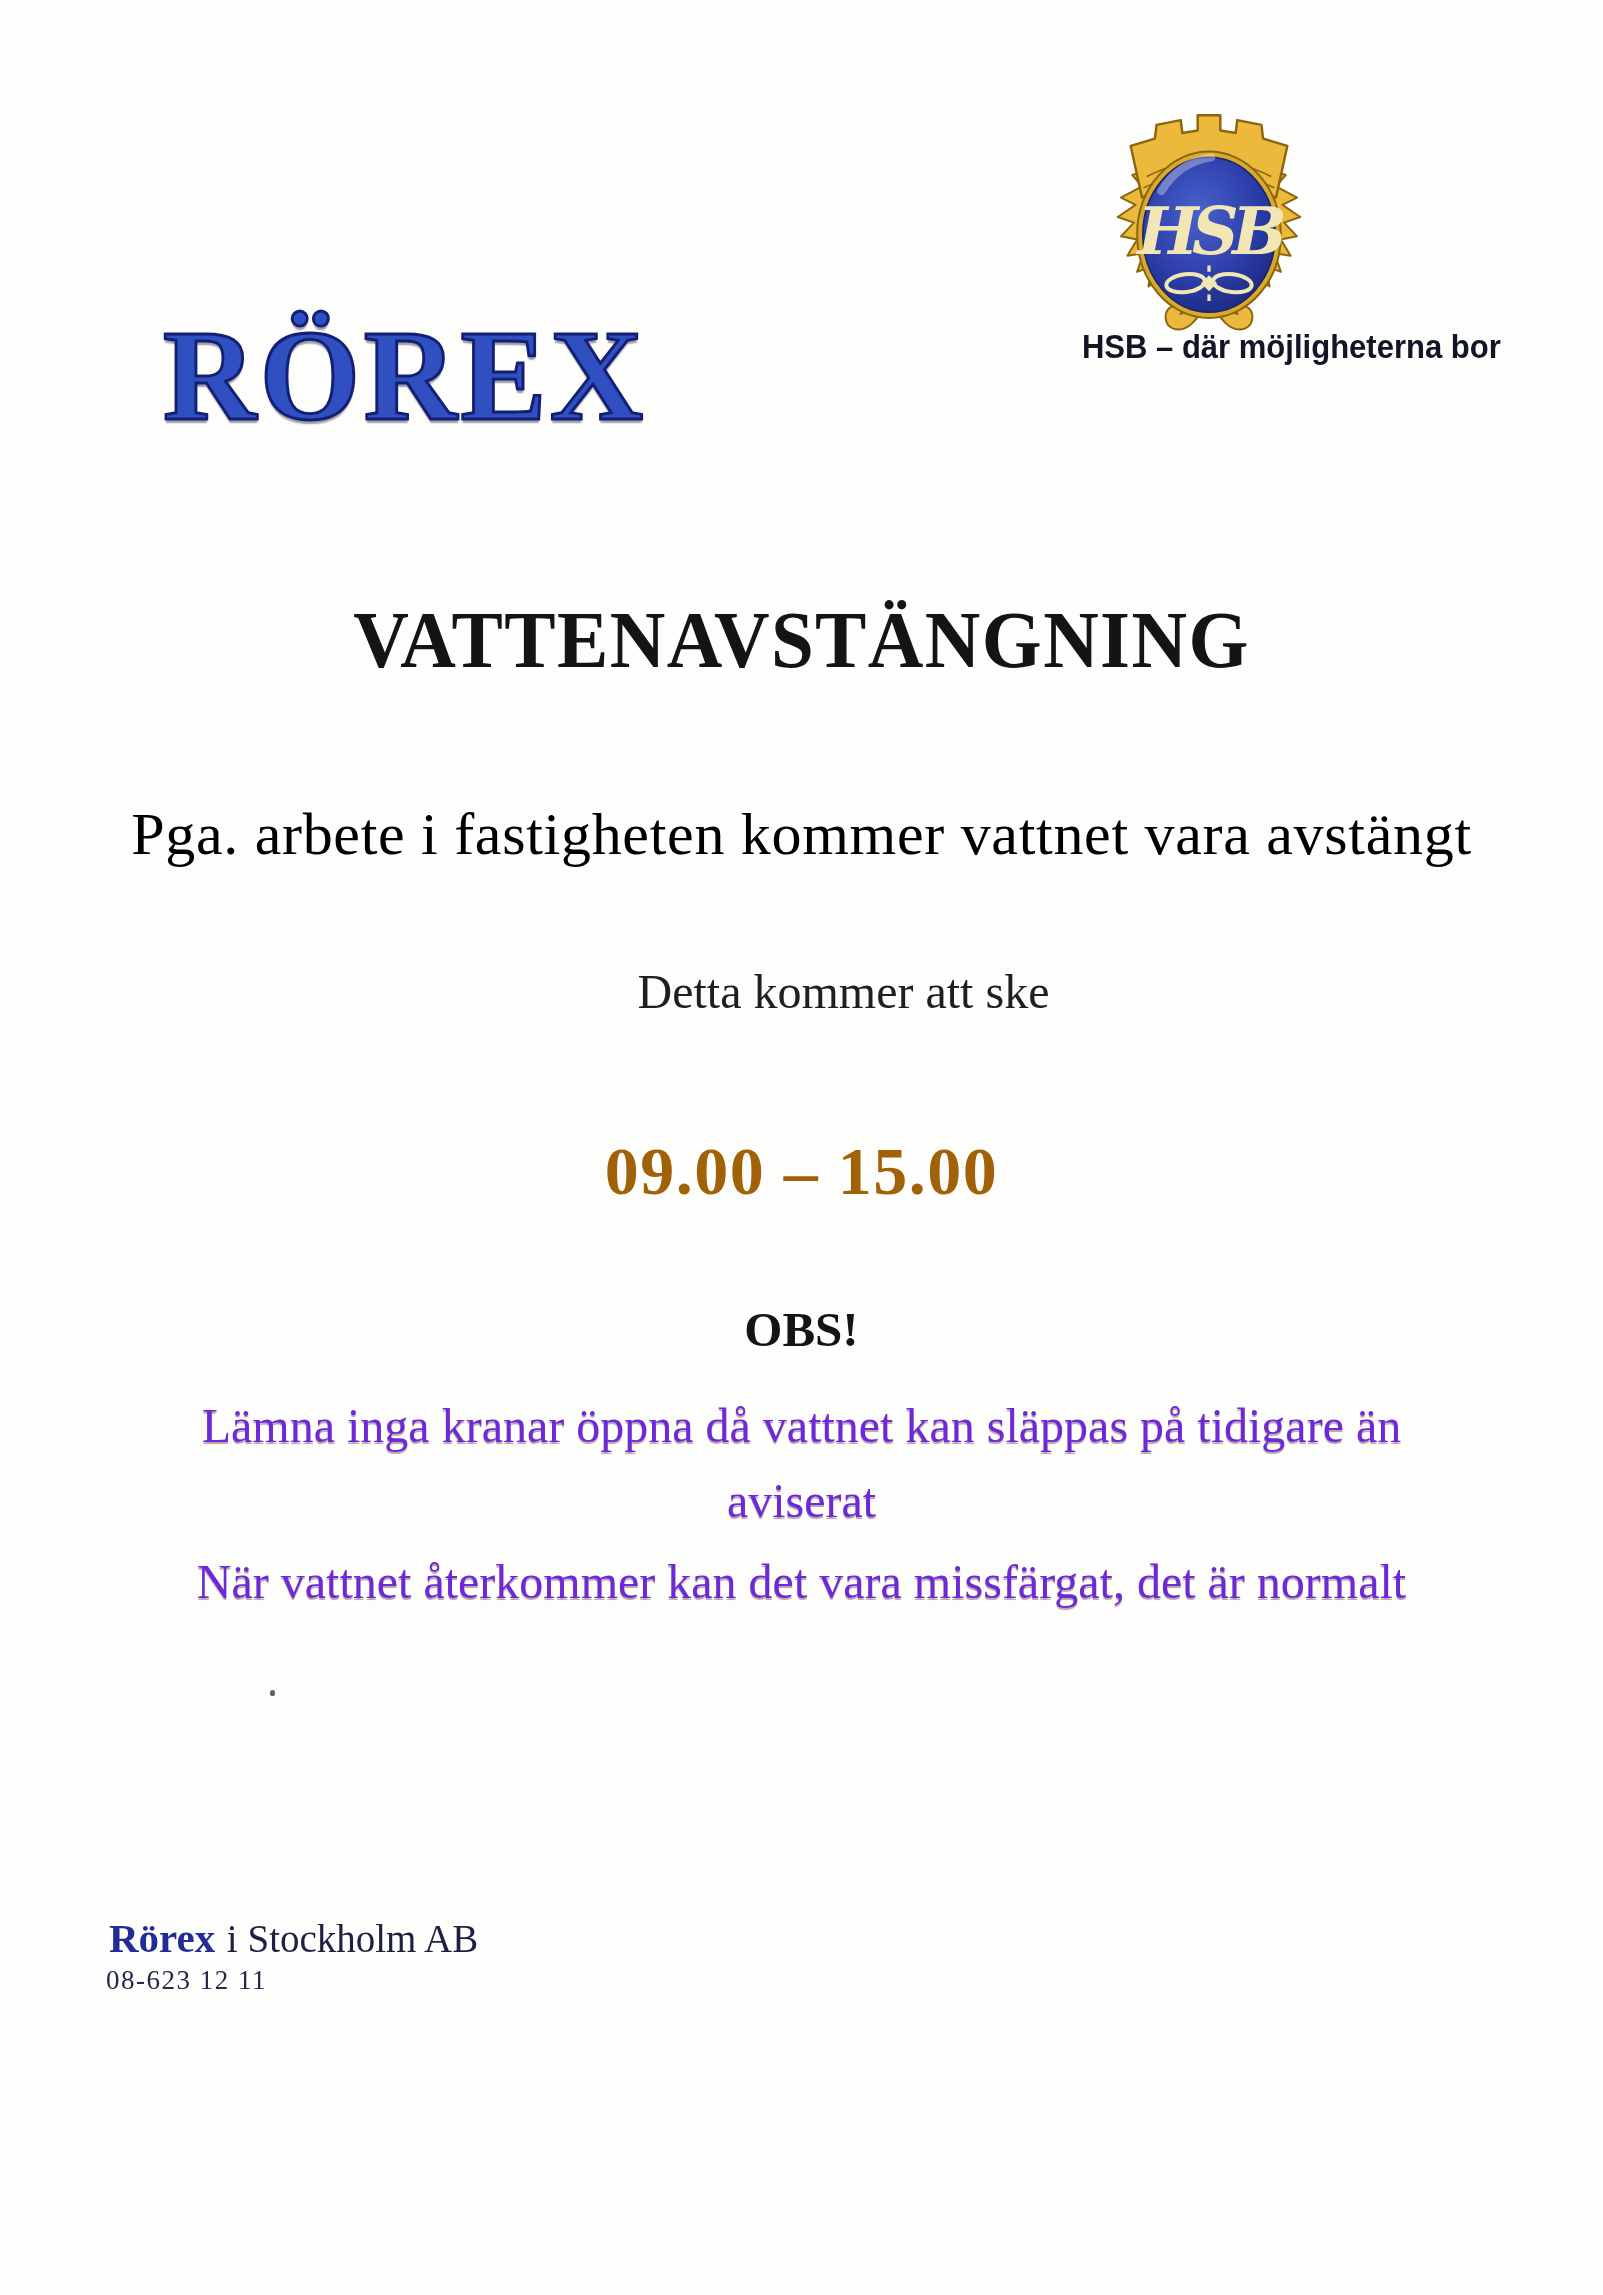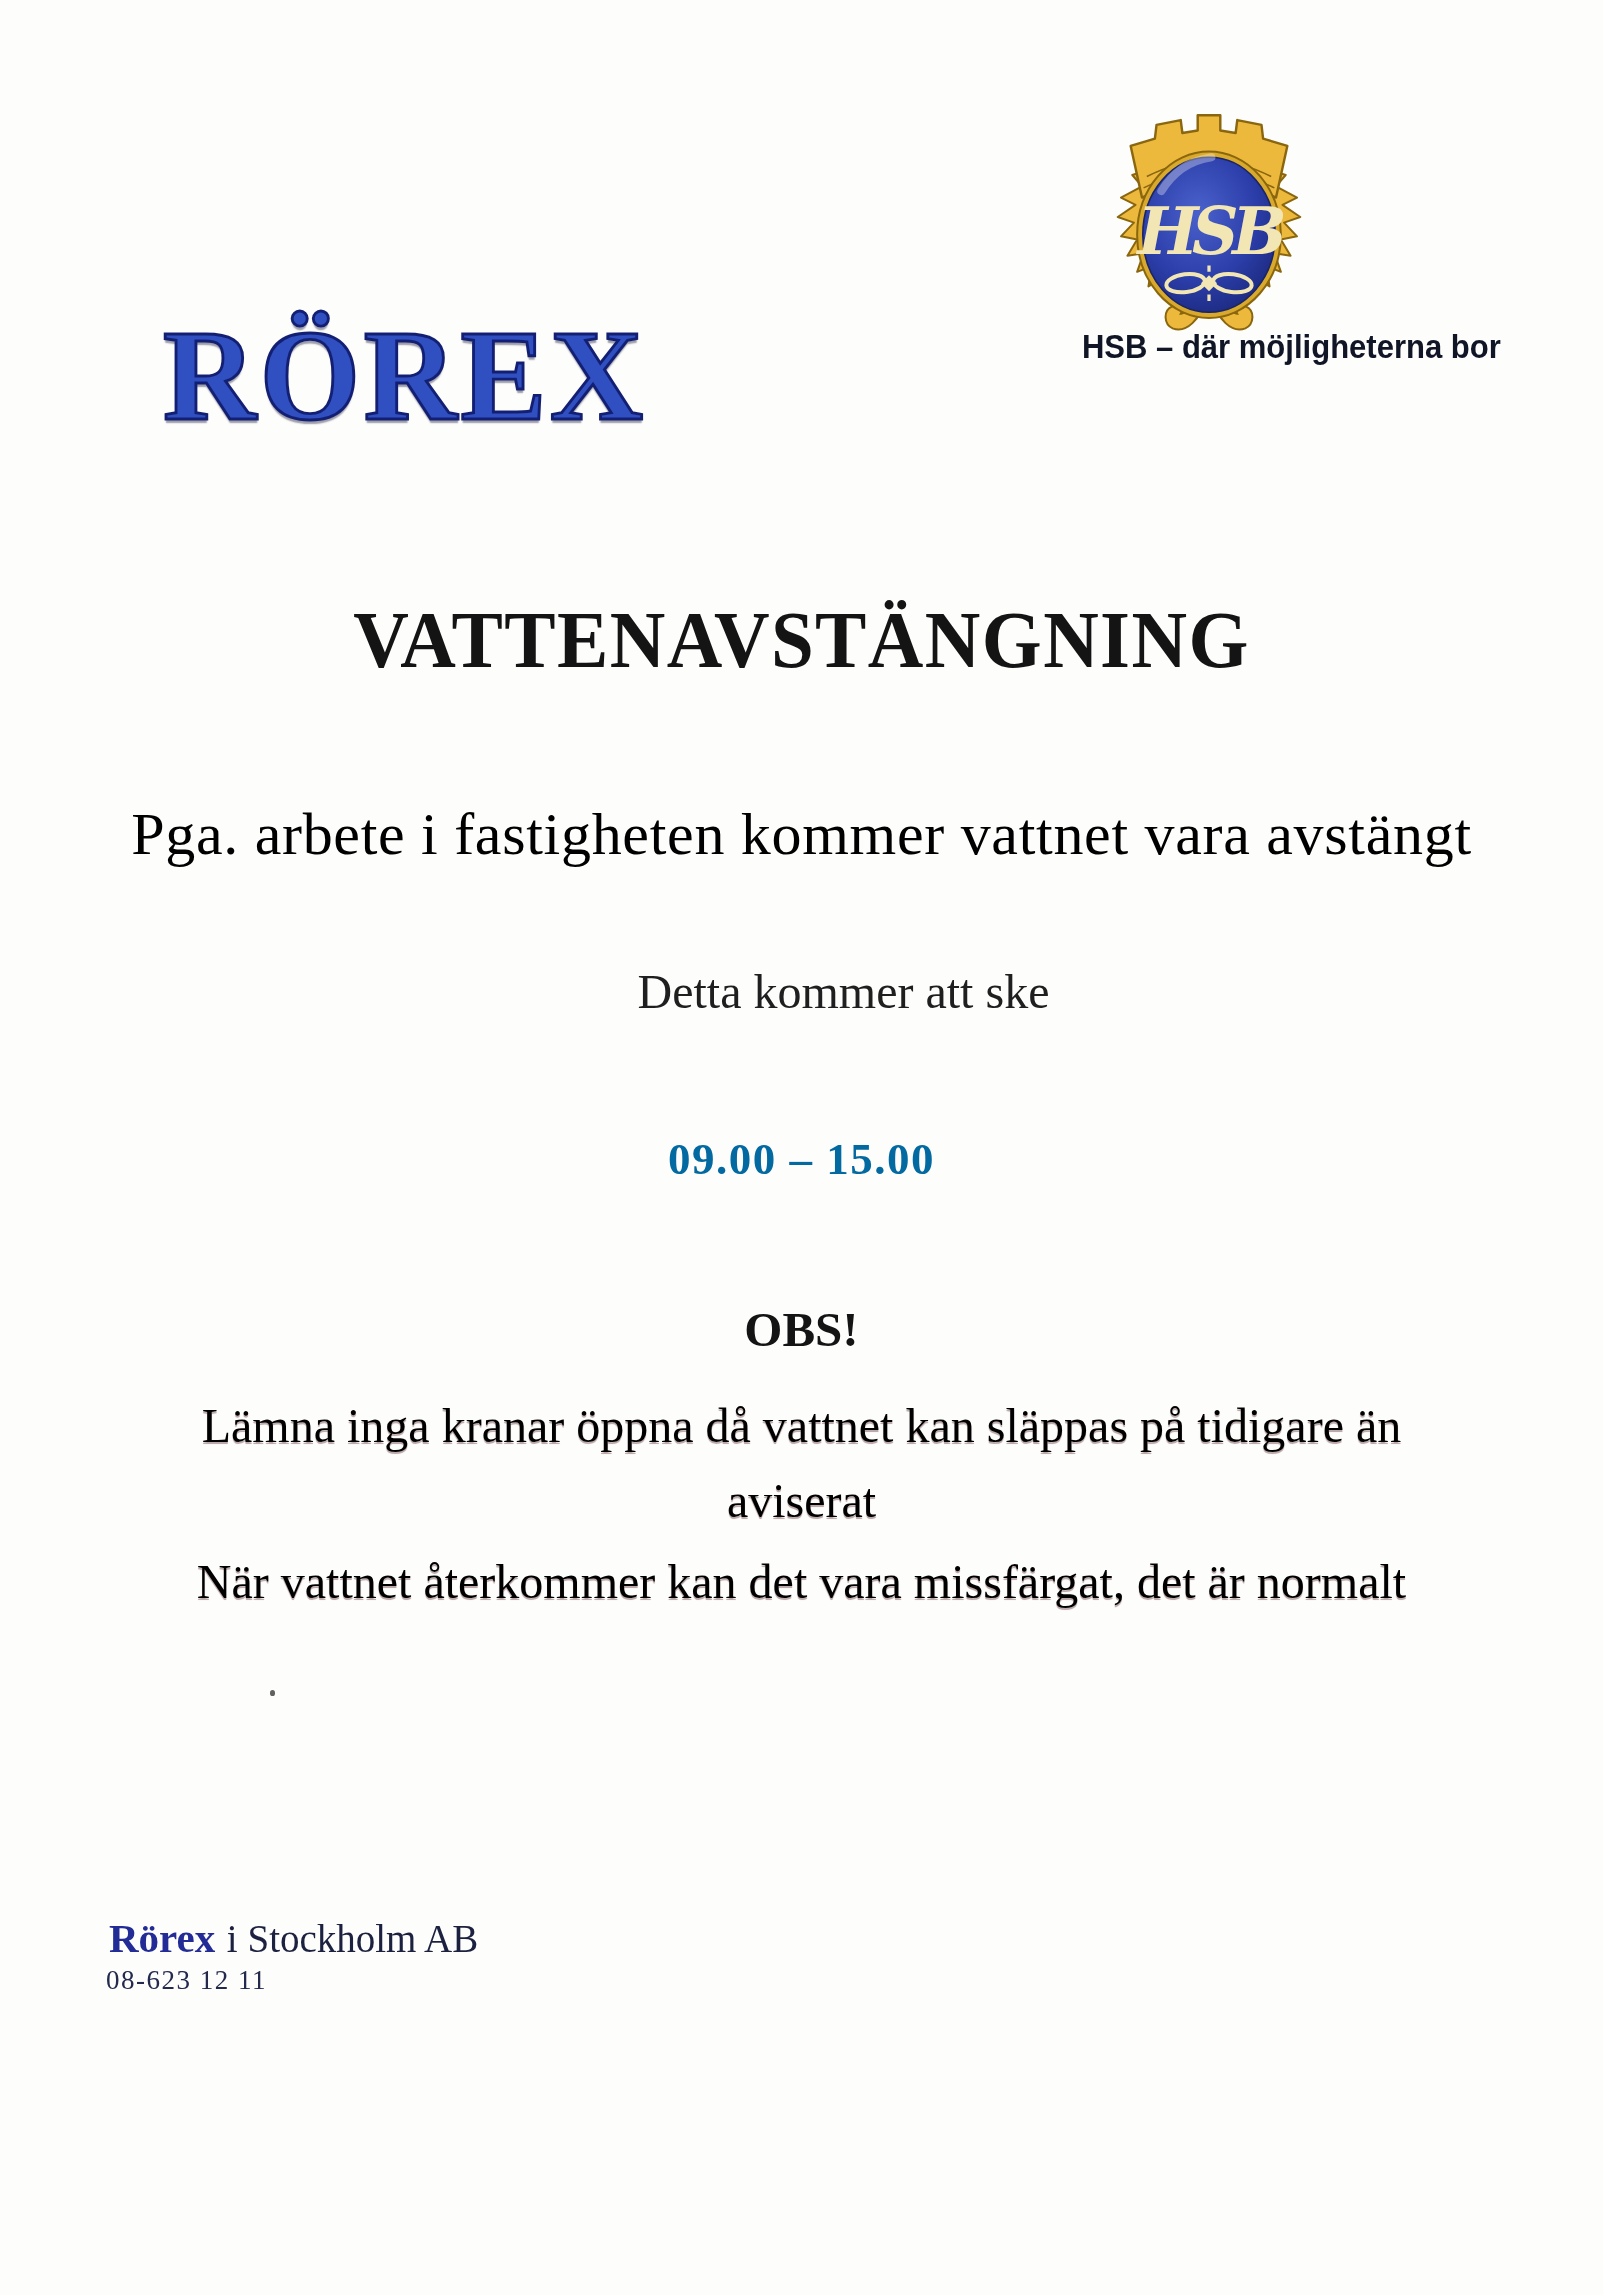--- a/index.html
+++ b/index.html
@@ -36,25 +36,25 @@
   }
 
   .title{
     top:600px;font-size:81px;font-weight:bold;color:#141414;
     letter-spacing:1.5px;transform:scaleX(0.95);transform-origin:center;
     white-space:nowrap;
   }
   .intro{top:804px;font-size:60px;letter-spacing:0.7px;color:#000000;white-space:nowrap;}
   .lead{top:968px;font-size:48px;color:#1f1f1f;padding-left:42px;}
   .day{top:1057px;font-size:51px;font-weight:bold;color:#161616;}
-  .time{top:1137px;font-size:45px;font-weight:bold;color:#0369a1;letter-spacing:1.5px;}
+  .time{top:1137px;font-size:68px;font-weight:bold;color:#a16207;letter-spacing:1.5px;}
   .obs{top:1305px;font-size:49px;font-weight:bold;color:#141414;}
 
   .warn{position:absolute;left:0;width:1603px;text-align:center;
-        font-size:48px;line-height:75px;color:#000000;
+        font-size:48px;line-height:75px;color:#6d28d9;
         text-shadow:0 2.2px 0.7px rgba(60,5,5,0.35);}
   .warn1{top:1388px;}
   .warn2{top:1544px;}
 
   .footer-company{
     position:absolute;left:109px;top:1918px;
     font-size:39px;line-height:1;color:#1c2140;white-space:nowrap;
   }
   .footer-company .bold-blue{
     font-weight:bold;color:#232c96;font-size:41px;

